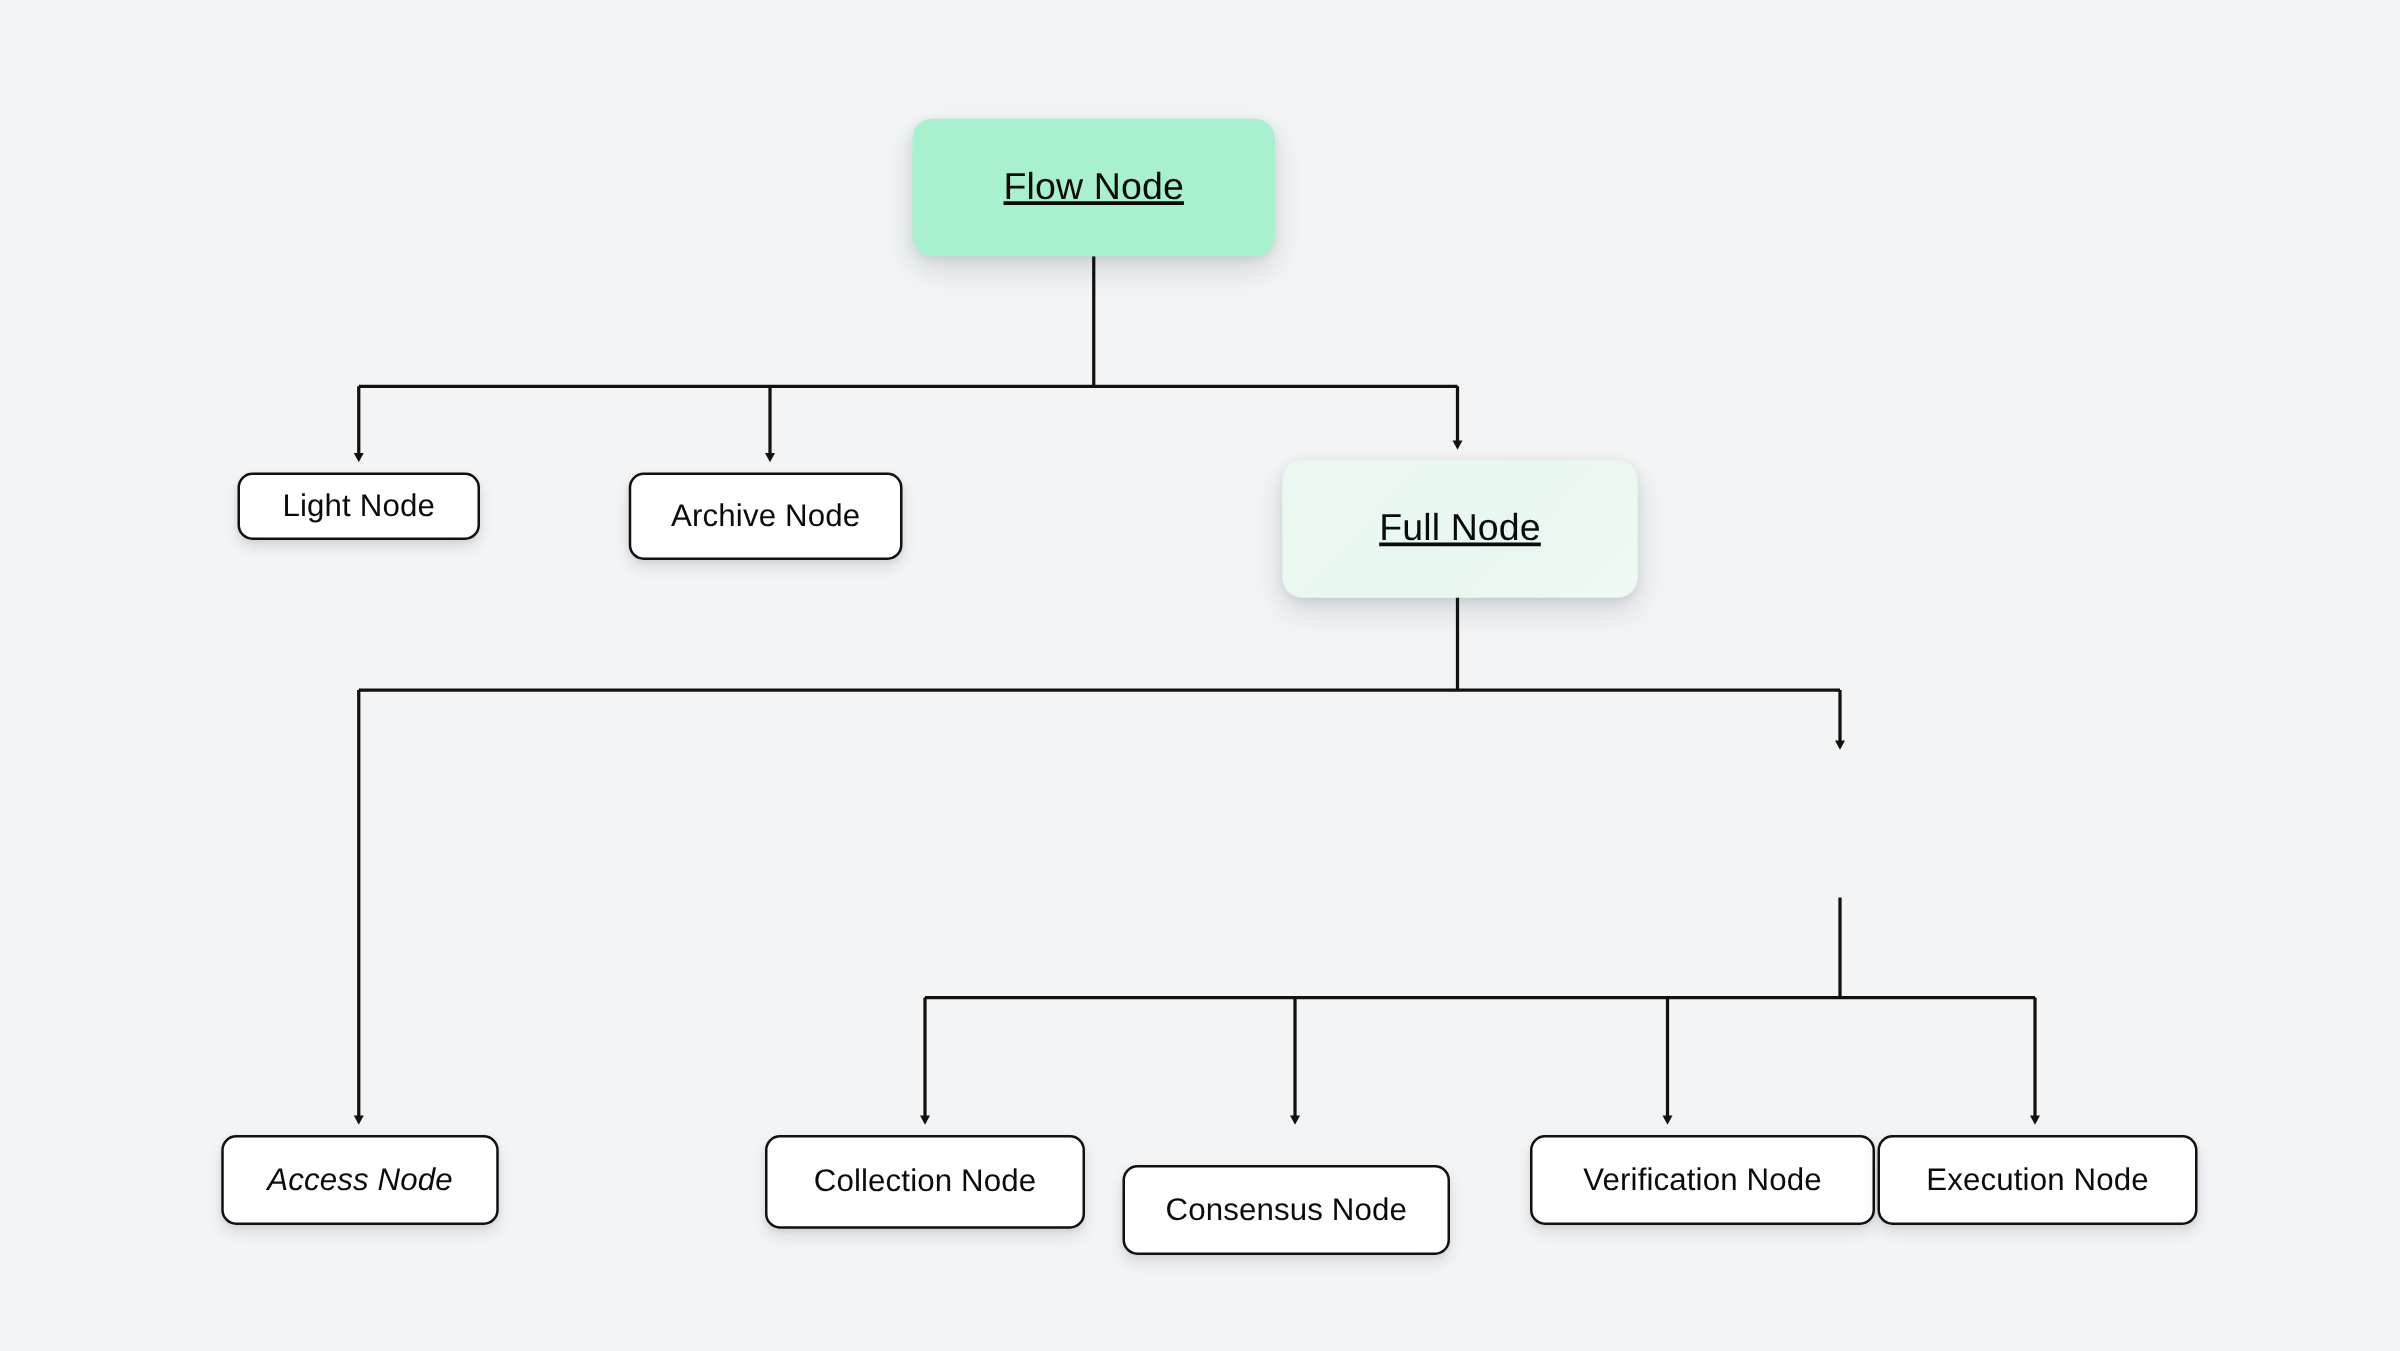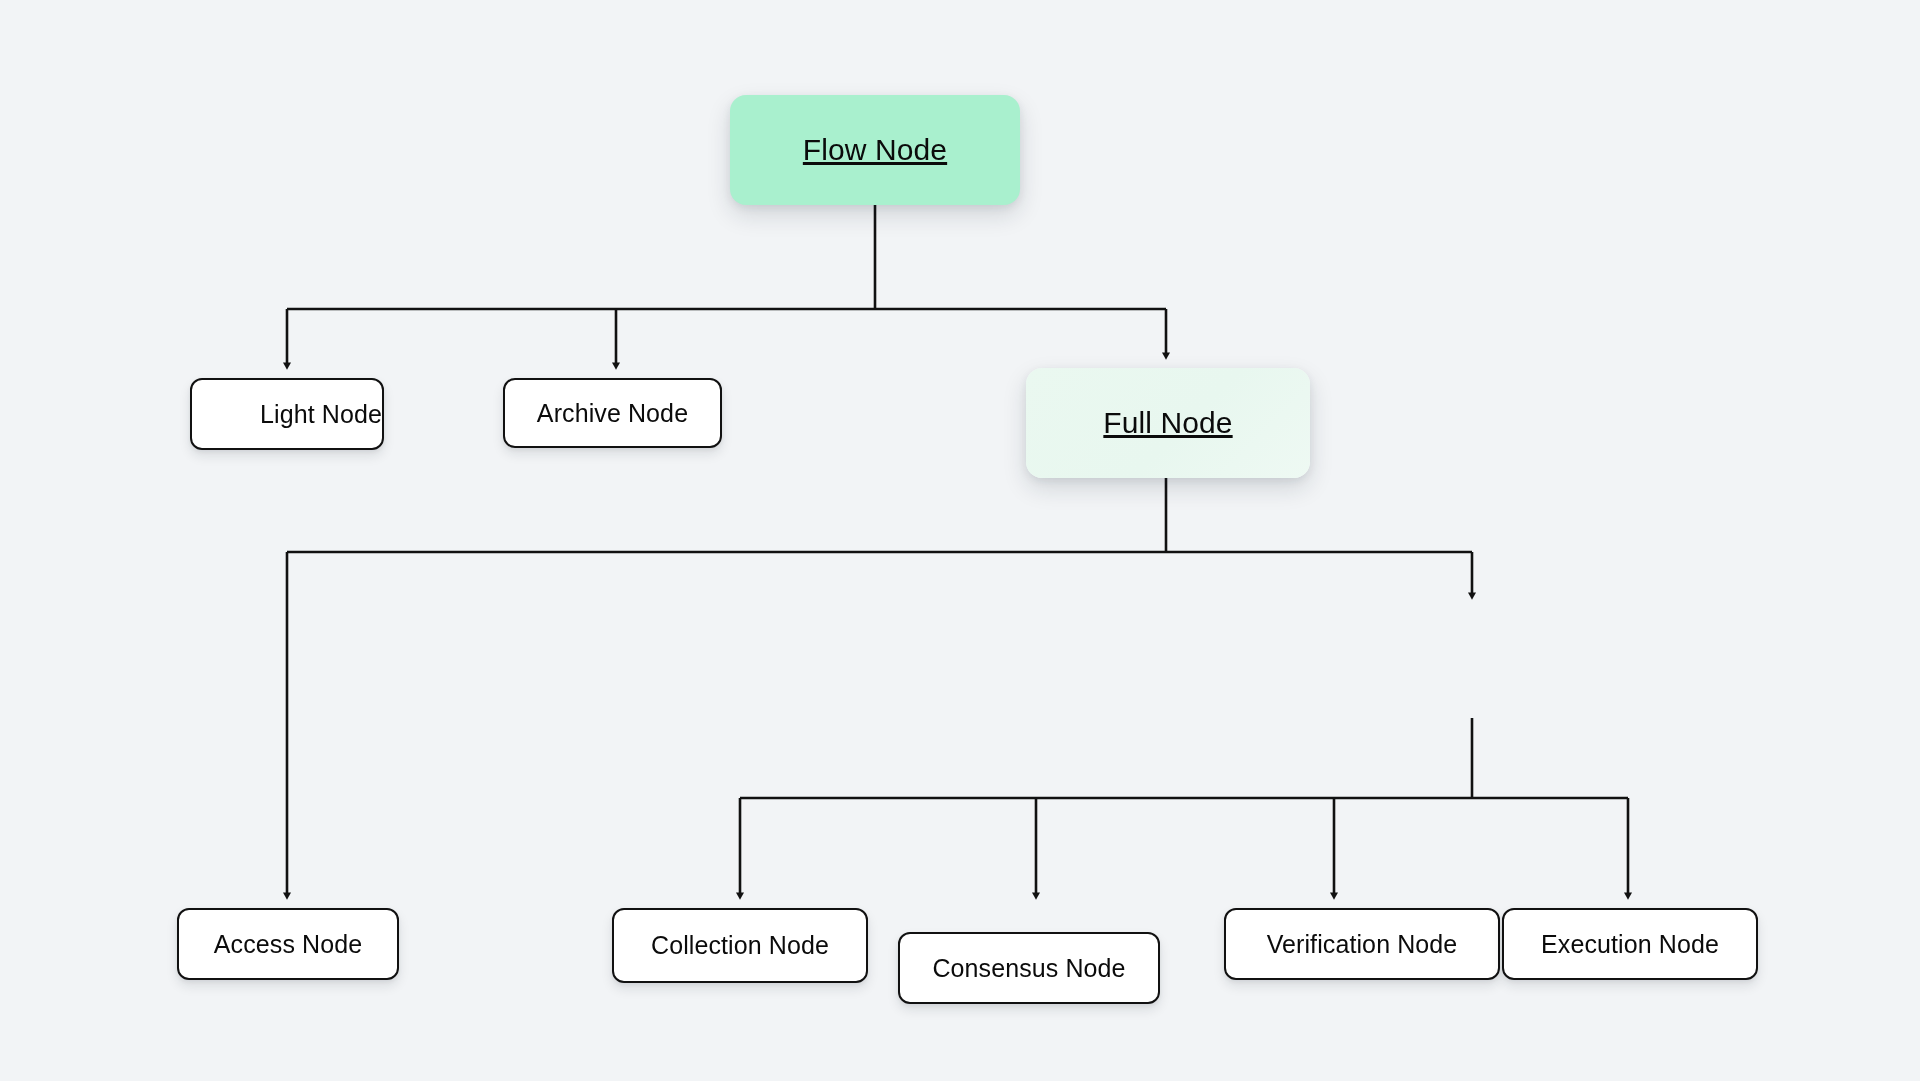--- a/index.html
+++ b/index.html
@@ -91,33 +91,33 @@
       <path d="M1036,798 L1036,896" stroke="#111111" stroke-width="2.6" fill="none" marker-end="url(#arrowhead)"></path>
       <path d="M1334,798 L1334,896" stroke="#111111" stroke-width="2.6" fill="none" marker-end="url(#arrowhead)"></path>
       <path d="M1628,798 L1628,896" stroke="#111111" stroke-width="2.6" fill="none" marker-end="url(#arrowhead)"></path>
     </g>
   </svg>
 
   <div class="node fill root" style="left:730px; top:95px; width:290px; height:110px;text-decoration:underline;">
     <span>Flow Node</span>
   </div>
 
-  <div class="node leaf" style="left:190px; top:378px; width:194px; height:72px;justify-content:flex-end;">
+  <div class="node leaf" style="left:190px; top:378px; width:194px; height:54px;">
     <span>Light Node</span>
   </div>
 
   <div class="node leaf" style="left:503px; top:378px; width:219px; height:70px;">
     <span>Archive Node</span>
   </div>
 
   <div class="node fill full" style="left:1026px; top:368px; width:284px; height:110px;">
     <span>Full Node</span>
   </div>
 
-  <div class="node leaf" style="left:177px; top:908px; width:222px; height:72px;">
+  <div class="node leaf" style="left:177px; top:908px; width:222px; height:72px;font-style:italic;">
     <span>Access Node</span>
   </div>
 
 
   <div class="node leaf" style="left:612px; top:908px; width:256px; height:75px;">
     <span>Collection Node</span>
   </div>
 
   <div class="node leaf" style="left:898px; top:908px; width:262px; height:72px;margin-top:24px;">
     <span>Consensus Node</span>

